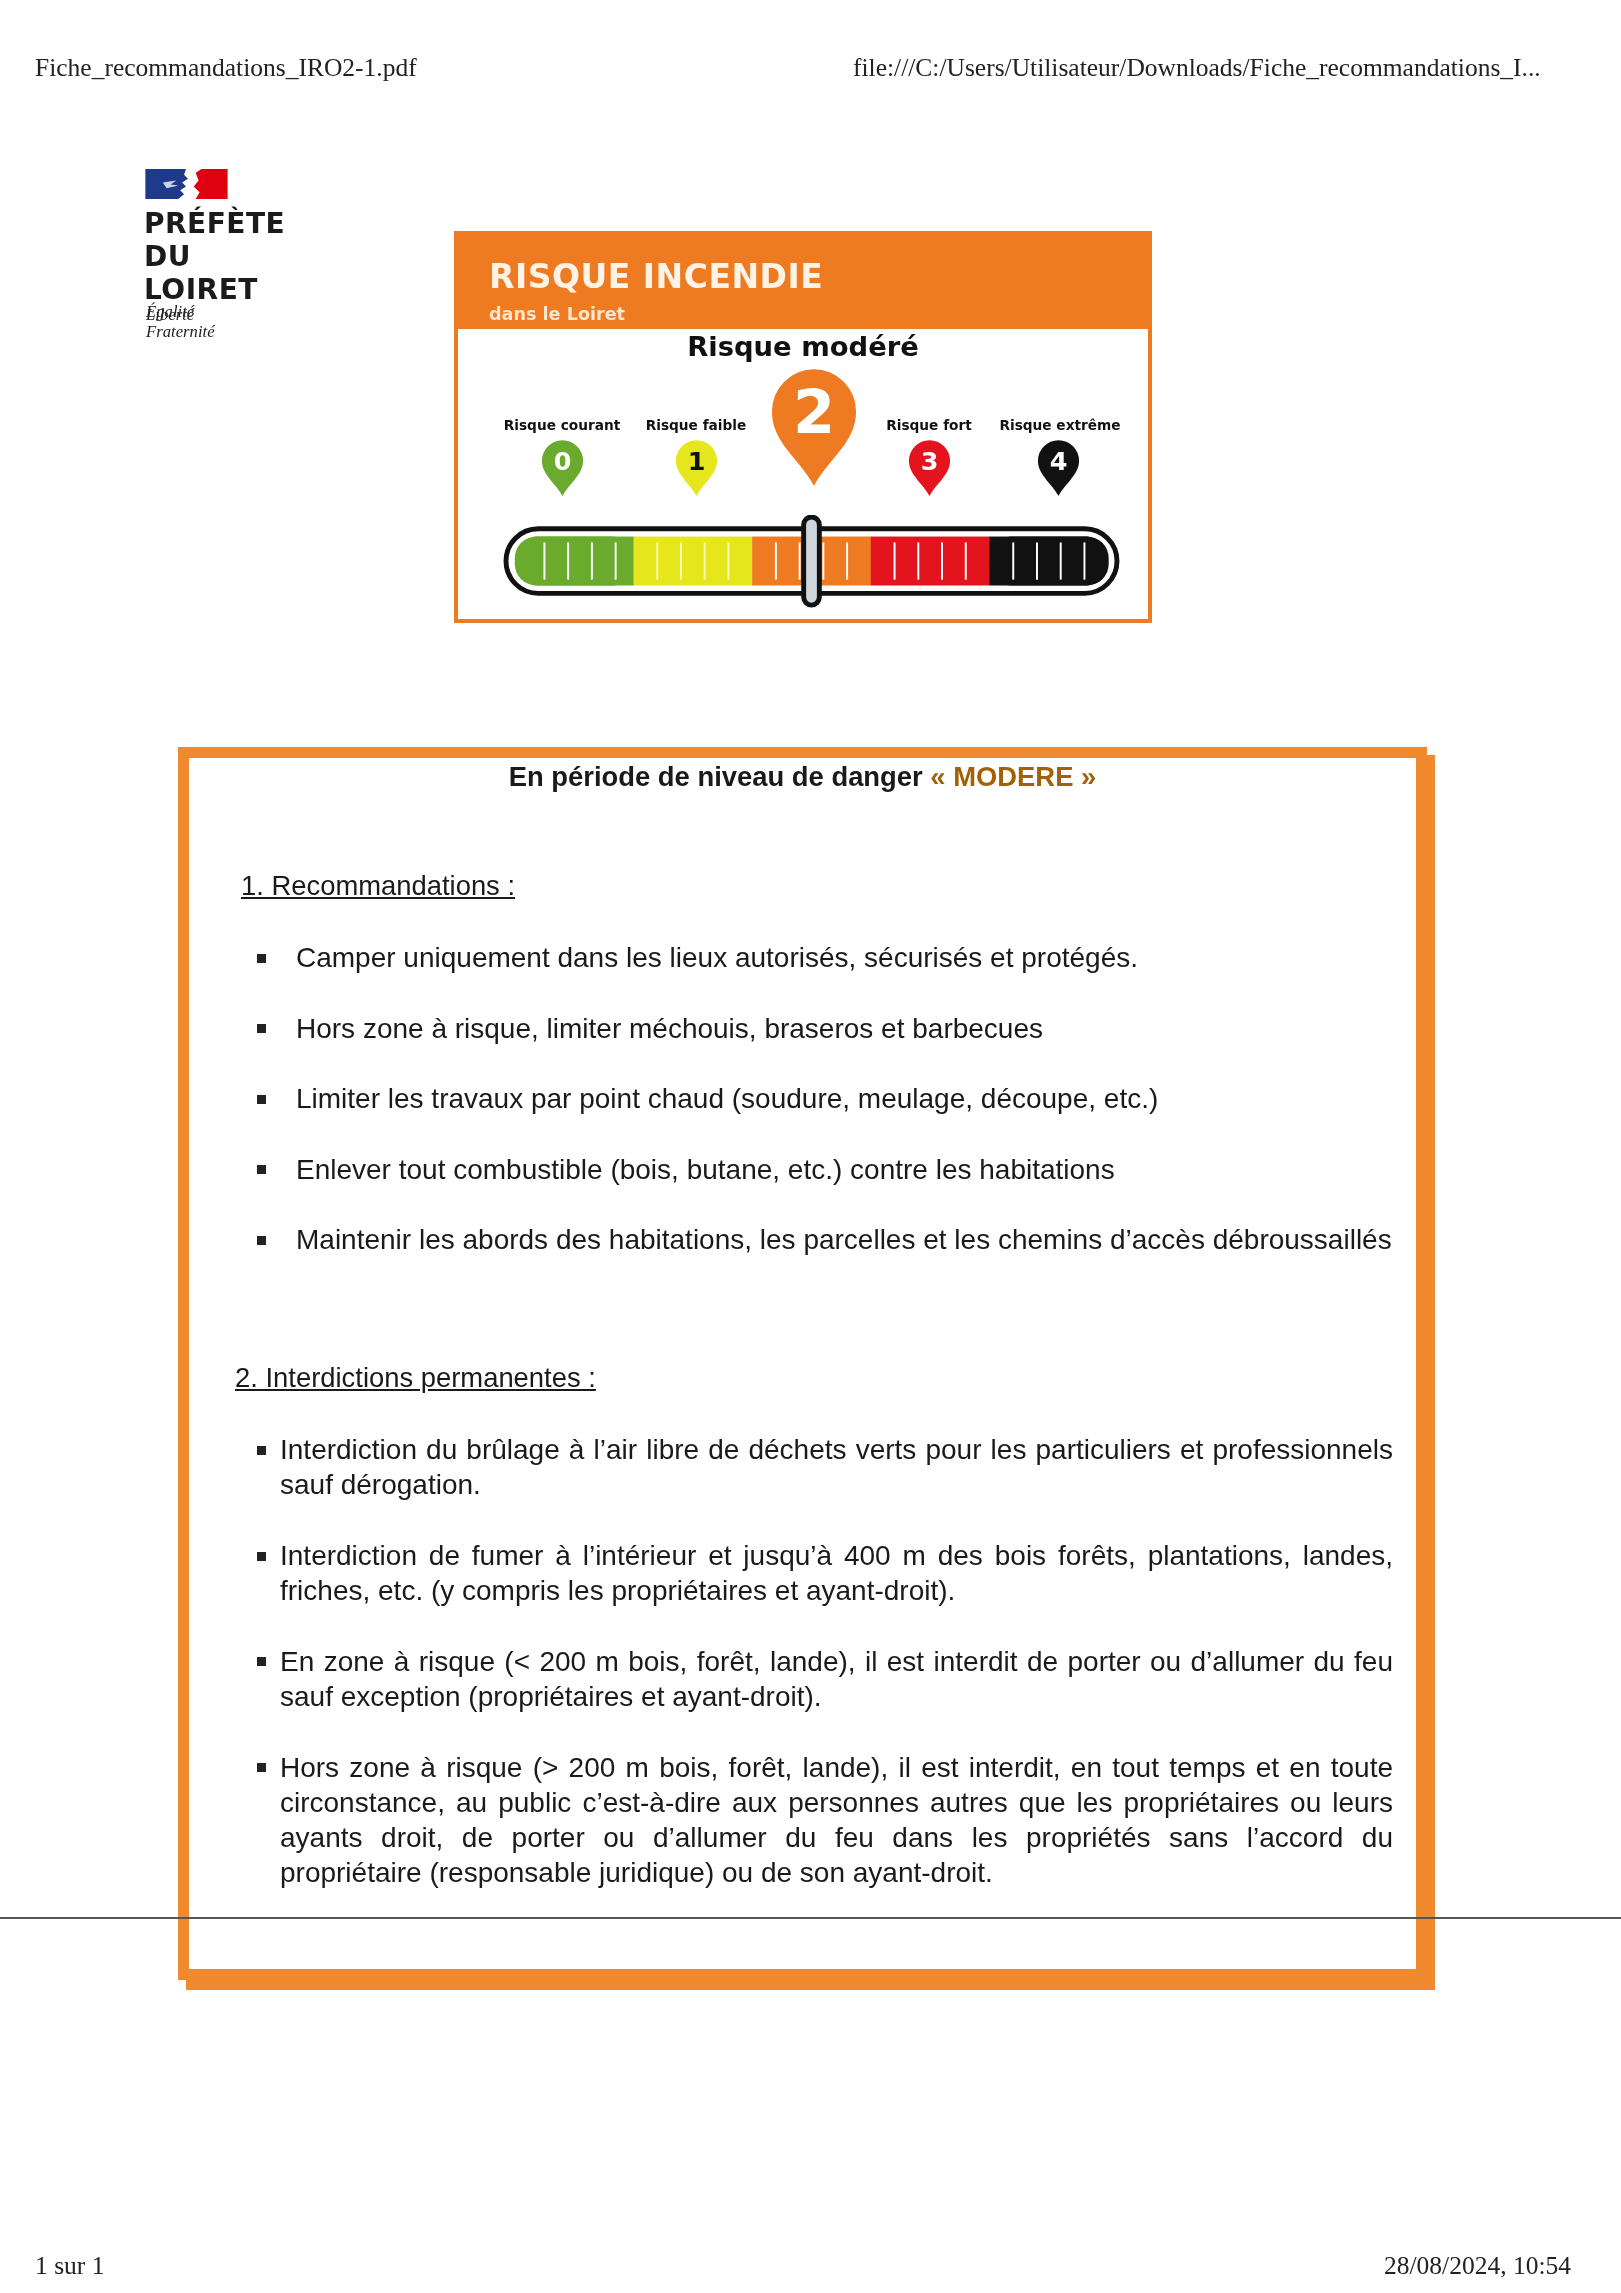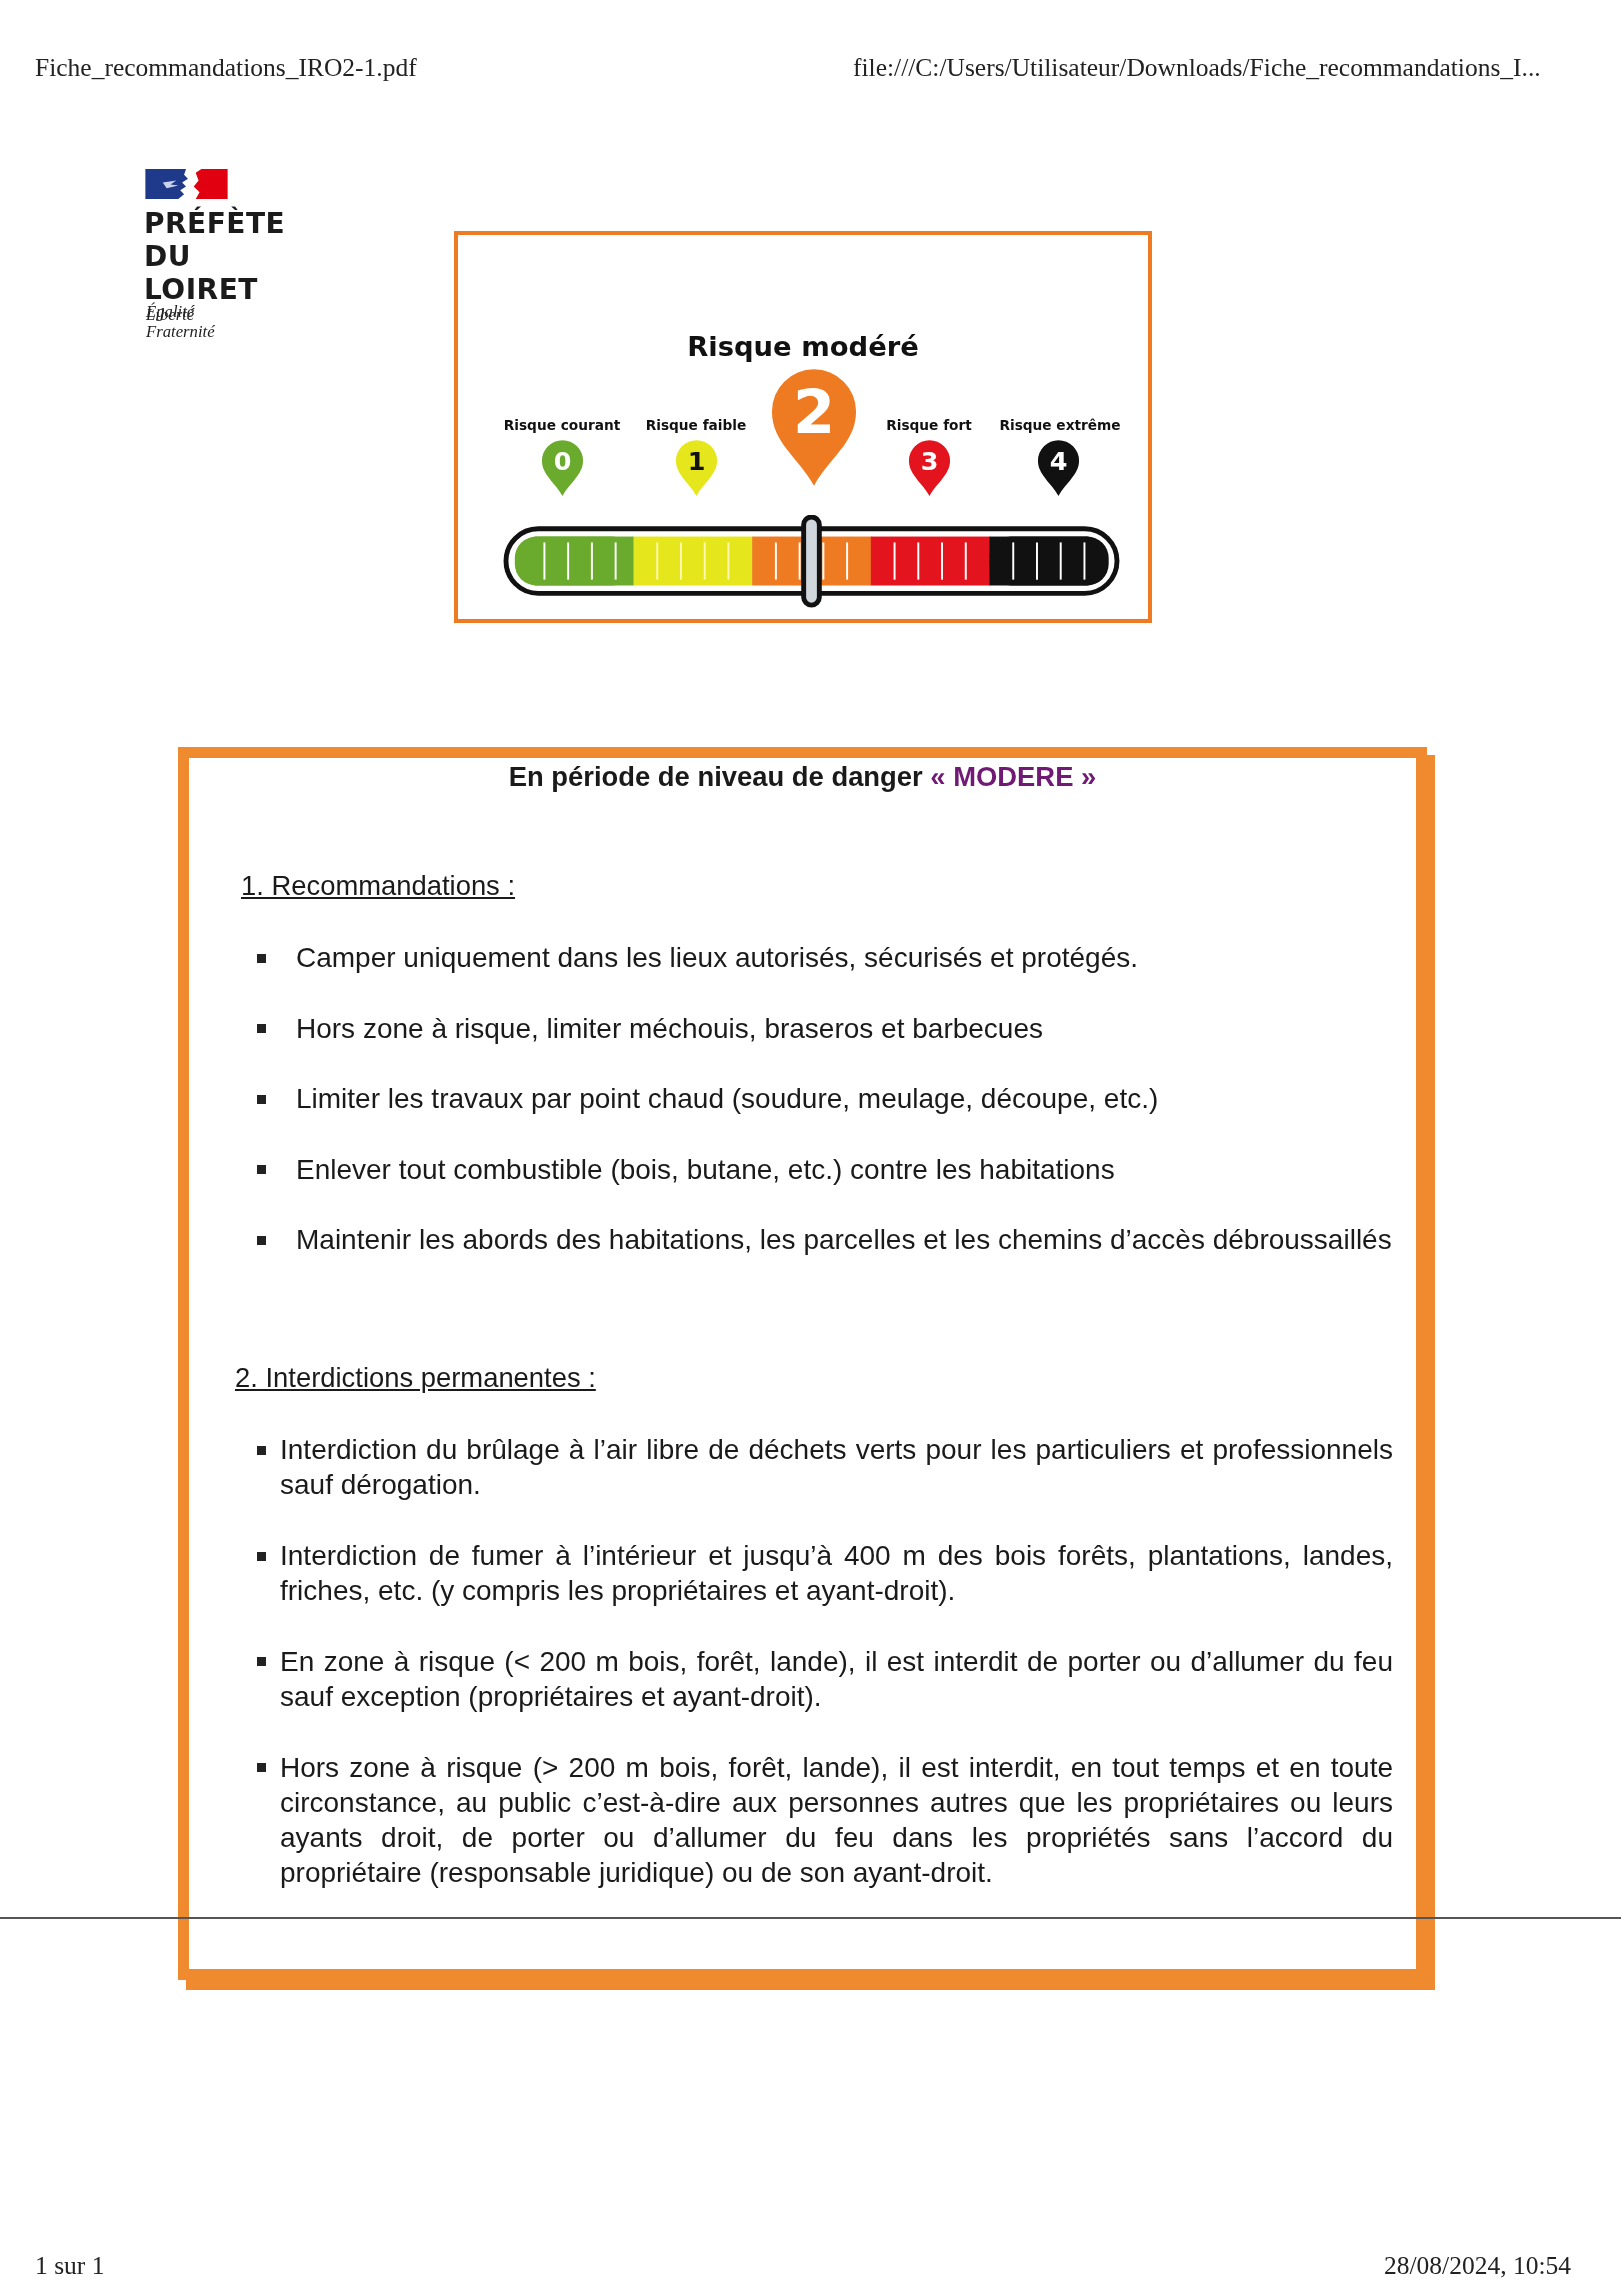--- a/index.html
+++ b/index.html
@@ -21,21 +21,21 @@
   .level-name { position:absolute; left:0; right:0; top:96px; text-align:center; font-weight:bold; font-size:27.4px; color:#111; }
   .lvl-label { position:absolute; font-weight:bold; font-size:13.7px; color:#111; white-space:nowrap; transform:translateX(-50%); }
   .pin { position:absolute; }
   .pin svg { display:block; }
   .gauge { position:absolute; left:45px; top:280px; }
 
   
   .box-shadow { left:186px; top:755px; width:1249px; height:1235px; background:#ef8a2e; }
   .box { left:178px; top:747px; width:1249px; height:1233px; border:11.8px solid #ef8a2e; box-sizing:border-box; background:#fff; }
   .box-title { left:178px; width:1249px; top:761px; text-align:center; font-family:"Liberation Sans", sans-serif; font-weight:bold; font-size:27.4px; color:#1a1a1a; }
-  .box-title .hl { color:#701a75; }
+  .box-title .hl { color:#a16207; }
   .sec-head { font-family:"Liberation Sans", sans-serif; font-weight:normal; font-size:27.4px; text-decoration:underline; color:#1a1a1a; }
   .item { font-family:"Liberation Sans", sans-serif; font-size:28px; line-height:35px; color:#1a1a1a; text-align:justify; }
   .bullet { position:absolute; width:8.8px; height:8.8px; background:#222; }
   .rule { left:0; top:1917px; width:1621px; height:2px; background:#555; }
 </style>
 </head>
 <body>
 
 <div class="abs print-hdr" style="left:35px;">Fiche_recommandations_IRO2-1.pdf</div>
 <div class="abs print-hdr" style="left:853px;">file:///C:/Users/Utilisateur/Downloads/Fiche_recommandations_I...</div>
@@ -47,20 +47,24 @@
     <path d="M52 4 L58 0 H85 V31 H52 L56 24 L50 18 L55 12 Z" fill="#e1000f"></path>
   </svg>
   <div class="abs logo-title" style="top:207px;">PRÉFÈTE</div>
   <div class="abs logo-title" style="top:240px;">DU LOIRET</div>
   <div class="abs motto" style="top:281px;margin-top:24px;">Liberté</div>
   <div class="abs motto" style="top:302px;">Égalité</div>
   <div class="abs motto" style="top:322px;">Fraternité</div>
 </div>
 
 <div class="abs card">
+  <div class="card-head">
+    <div class="card-title">RISQUE INCENDIE</div>
+    <div class="card-sub">dans le Loiret</div>
+  </div>
   <div class="level-name">Risque modéré</div>
 
   <div class="lvl-label" style="left:104px; top:182px;">Risque courant</div>
   <div class="lvl-label" style="left:238px; top:182px;">Risque faible</div>
   <div class="lvl-label" style="left:471px; top:182px;">Risque fort</div>
   <div class="lvl-label" style="left:602px; top:182px;">Risque extrême</div>
 
   <div class="pin" style="left:82px; top:204px;">
     <svg width="45" height="59" viewBox="0 0 46 60">
       <path d="M23 58 C15 44 2 36 2 22 A21 21 0 0 1 44 22 C44 36 31 44 23 58 Z" fill="#6aaa2c"></path>

